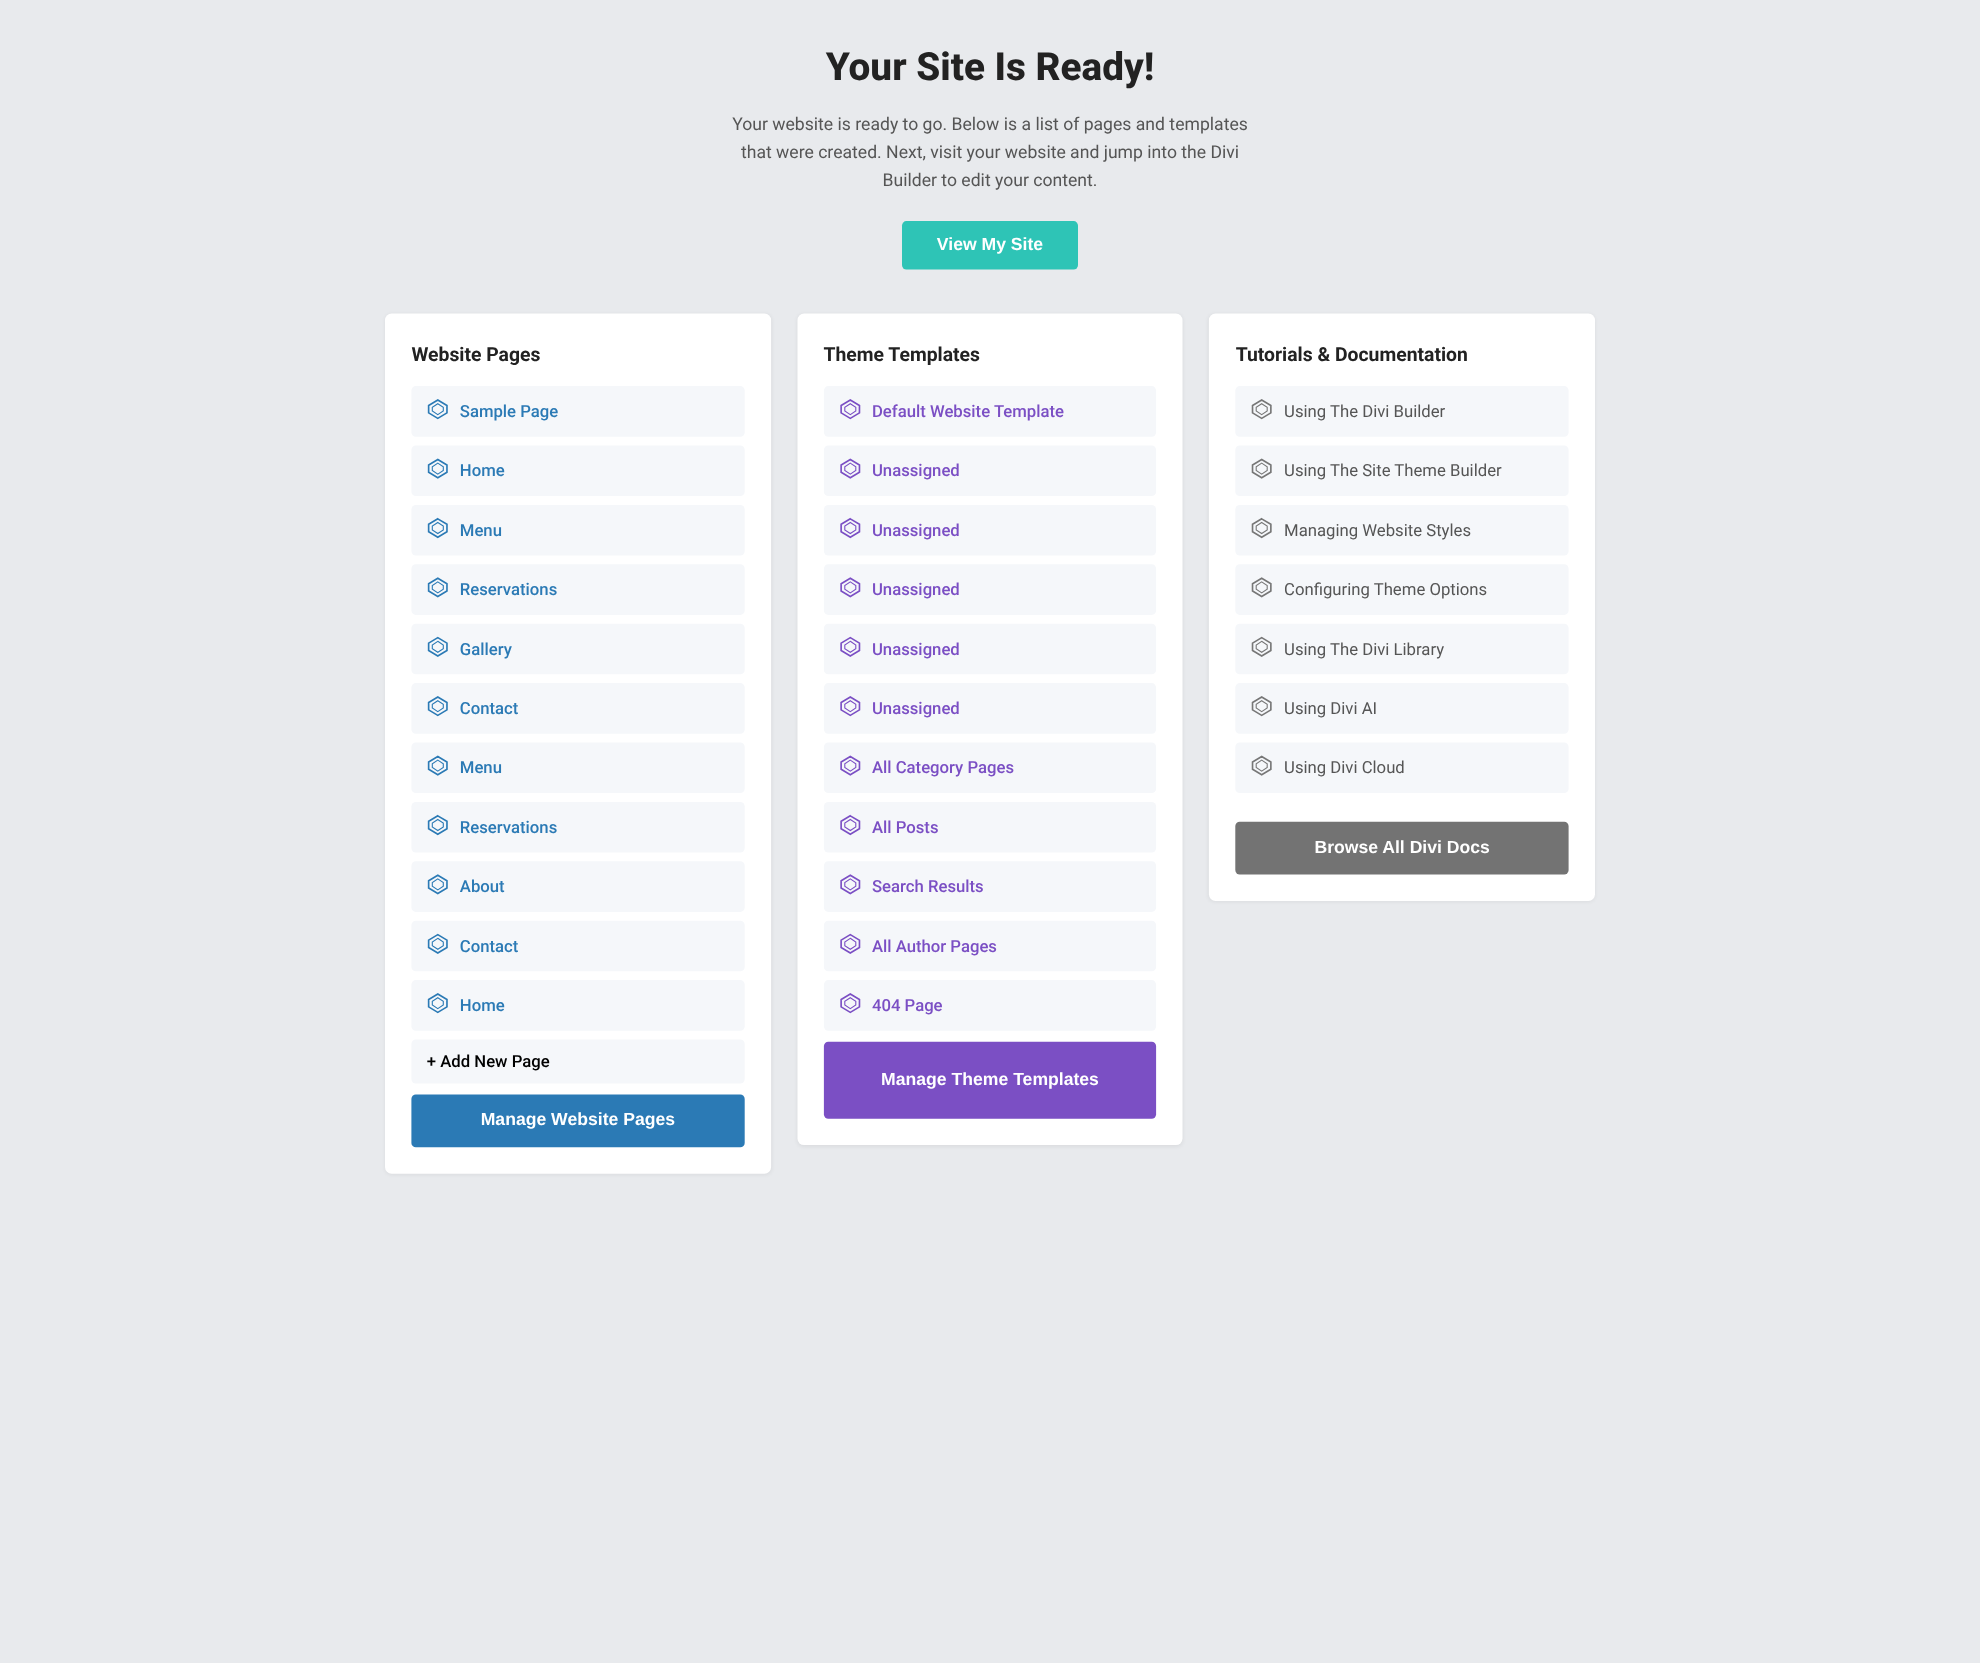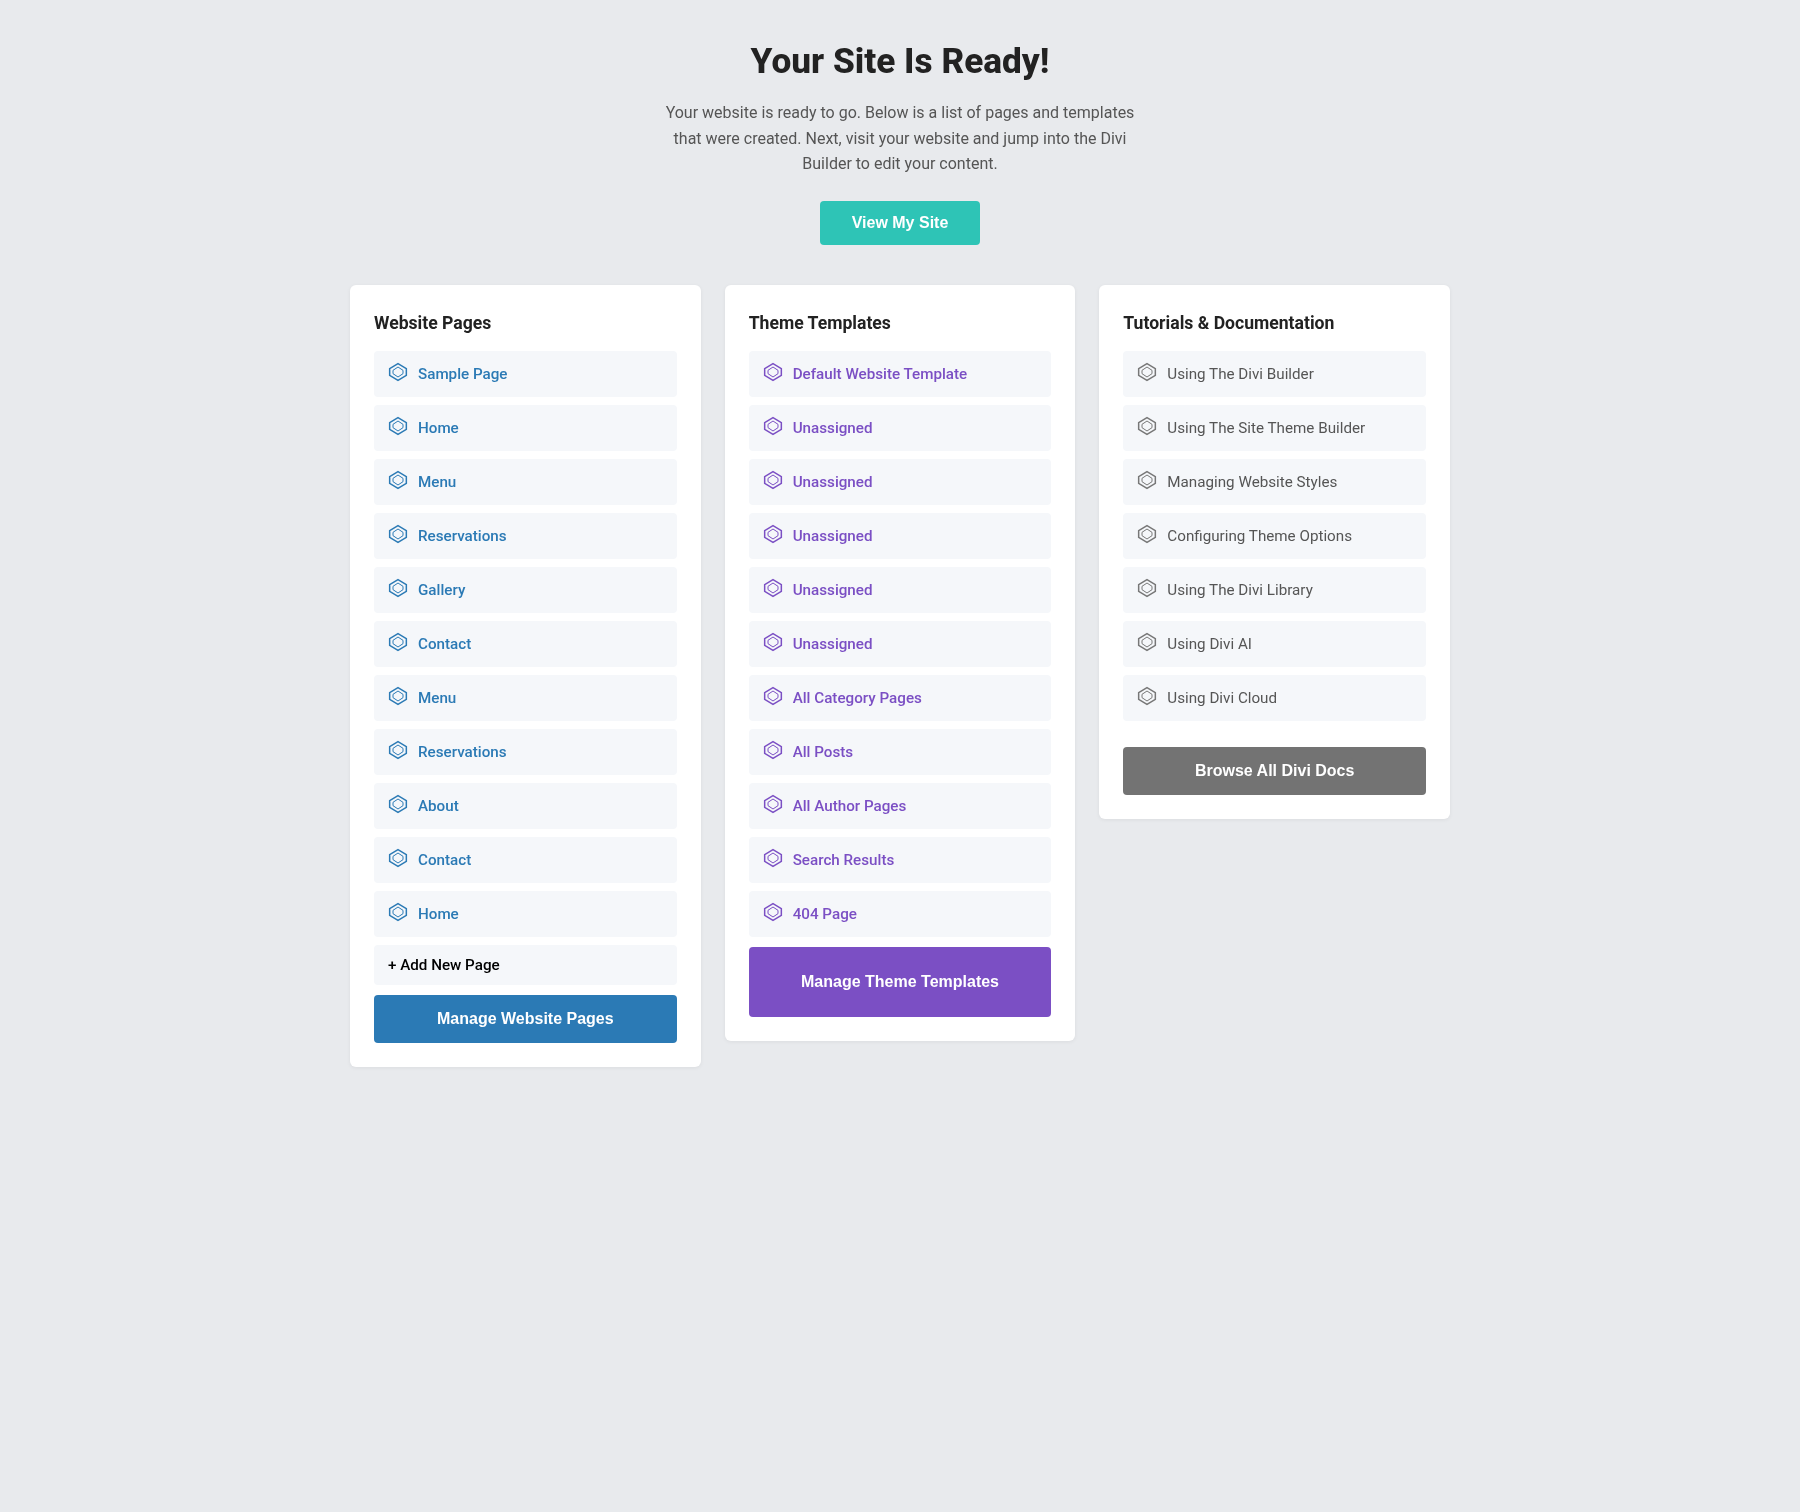--- a/index.html
+++ b/index.html
@@ -296,28 +296,28 @@
                 <polygon points="12,2 22,8 22,16 12,22 2,16 2,8" stroke="#7b4fc4" stroke-width="1.8" fill="none"></polygon>
                 <polygon points="12,6 18,10 18,14 12,18 6,14 6,10" stroke="#7b4fc4" stroke-width="1.2" fill="none"></polygon>
               </svg></span>
             <span class="list-item-text-purple">All Posts</span>
           </div>
           <div class="list-item">
             <span class="icon-divi-purple"><svg viewBox="0 0 24 24" fill="none" xmlns="http://www.w3.org/2000/svg">
                 <polygon points="12,2 22,8 22,16 12,22 2,16 2,8" stroke="#7b4fc4" stroke-width="1.8" fill="none"></polygon>
                 <polygon points="12,6 18,10 18,14 12,18 6,14 6,10" stroke="#7b4fc4" stroke-width="1.2" fill="none"></polygon>
               </svg></span>
+            <span class="list-item-text-purple">Search Results</span>
+          </div>
+          <div class="list-item">
+            <span class="icon-divi-purple"><svg viewBox="0 0 24 24" fill="none" xmlns="http://www.w3.org/2000/svg">
+                <polygon points="12,2 22,8 22,16 12,22 2,16 2,8" stroke="#7b4fc4" stroke-width="1.8" fill="none"></polygon>
+                <polygon points="12,6 18,10 18,14 12,18 6,14 6,10" stroke="#7b4fc4" stroke-width="1.2" fill="none"></polygon>
+              </svg></span>
             <span class="list-item-text-purple">All Author Pages</span>
-          </div>
-          <div class="list-item">
-            <span class="icon-divi-purple"><svg viewBox="0 0 24 24" fill="none" xmlns="http://www.w3.org/2000/svg">
-                <polygon points="12,2 22,8 22,16 12,22 2,16 2,8" stroke="#7b4fc4" stroke-width="1.8" fill="none"></polygon>
-                <polygon points="12,6 18,10 18,14 12,18 6,14 6,10" stroke="#7b4fc4" stroke-width="1.2" fill="none"></polygon>
-              </svg></span>
-            <span class="list-item-text-purple">Search Results</span>
           </div>
           <div class="list-item">
             <span class="icon-divi-purple"><svg viewBox="0 0 24 24" fill="none" xmlns="http://www.w3.org/2000/svg">
                 <polygon points="12,2 22,8 22,16 12,22 2,16 2,8" stroke="#7b4fc4" stroke-width="1.8" fill="none"></polygon>
                 <polygon points="12,6 18,10 18,14 12,18 6,14 6,10" stroke="#7b4fc4" stroke-width="1.2" fill="none"></polygon>
               </svg></span>
             <span class="list-item-text-purple">404 Page</span>
           </div>
         </div>
       <button class="manage-btn-purple">Manage Theme Templates</button>

